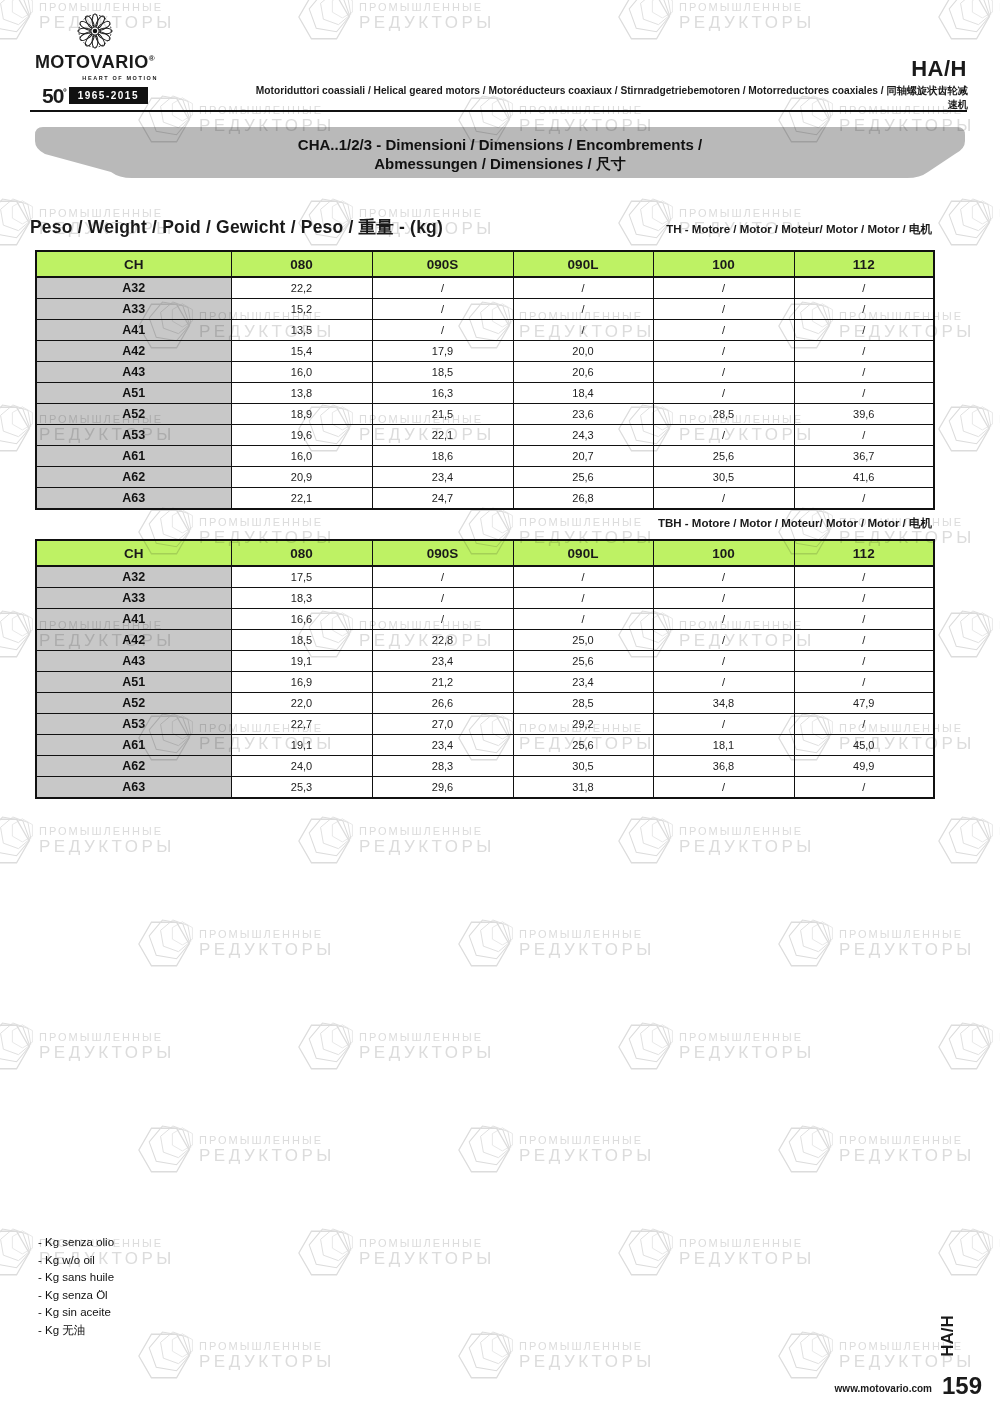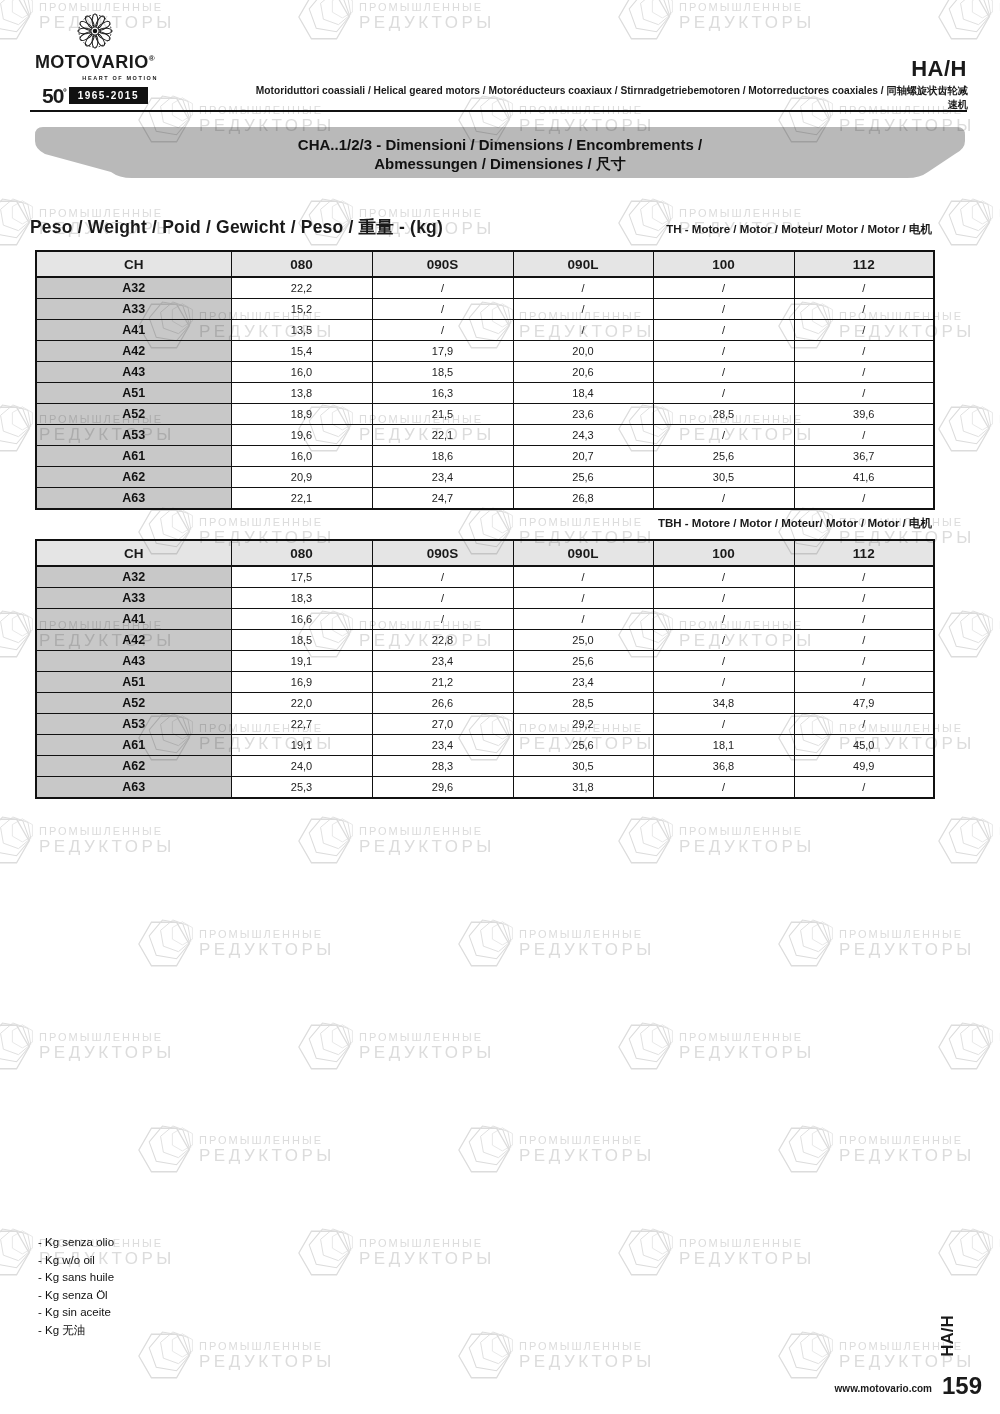--- a/index.html
+++ b/index.html
@@ -33,21 +33,21 @@
   
   .sec-title{position:absolute;left:30px;top:215px;font-size:17.5px;font-weight:800;letter-spacing:.2px;}
   .motor-label{position:absolute;right:68px;width:600px;text-align:right;font-size:11.5px;font-weight:700;}
   .motor-label.t1{top:222px;}
   .motor-label.t2{top:516px;}
   
   .wtable{position:absolute;left:35px;border-collapse:collapse;table-layout:fixed;width:898px;}
   .wtable.t1{top:250px;}
   .wtable.t2{top:539px;}
   .wtable th,.wtable td{border:1.5px solid #111;padding:0;text-align:center;overflow:hidden;}
-  .wtable thead th{background:#e5e5e5;height:24px;font-size:13.5px;font-weight:800;border-bottom:2px solid #111;}
+  .wtable thead th{background:#bef264;height:24px;font-size:13.5px;font-weight:800;border-bottom:2px solid #111;}
   .wtable td{height:20px;font-size:11px;color:#222;background:#fff;}
   .wtable td.rowlabel{background:#c8c8c8;font-weight:800;font-size:12.5px;color:#111;}
   .wtable{border:2px solid #111;}
   
   .notes{position:absolute;left:38px;top:1234px;font-size:11.5px;line-height:17.6px;color:#111;}
   
   .side-code{position:absolute;right:22px;top:1326px;font-size:17px;font-weight:800;transform:rotate(-90deg);transform-origin:center;width:60px;text-align:center;}
   .website{position:absolute;right:68px;top:1383px;font-size:10px;font-weight:700;}
   .pagenum{position:absolute;right:18px;top:1372px;font-size:24px;font-weight:800;}
 </style>

